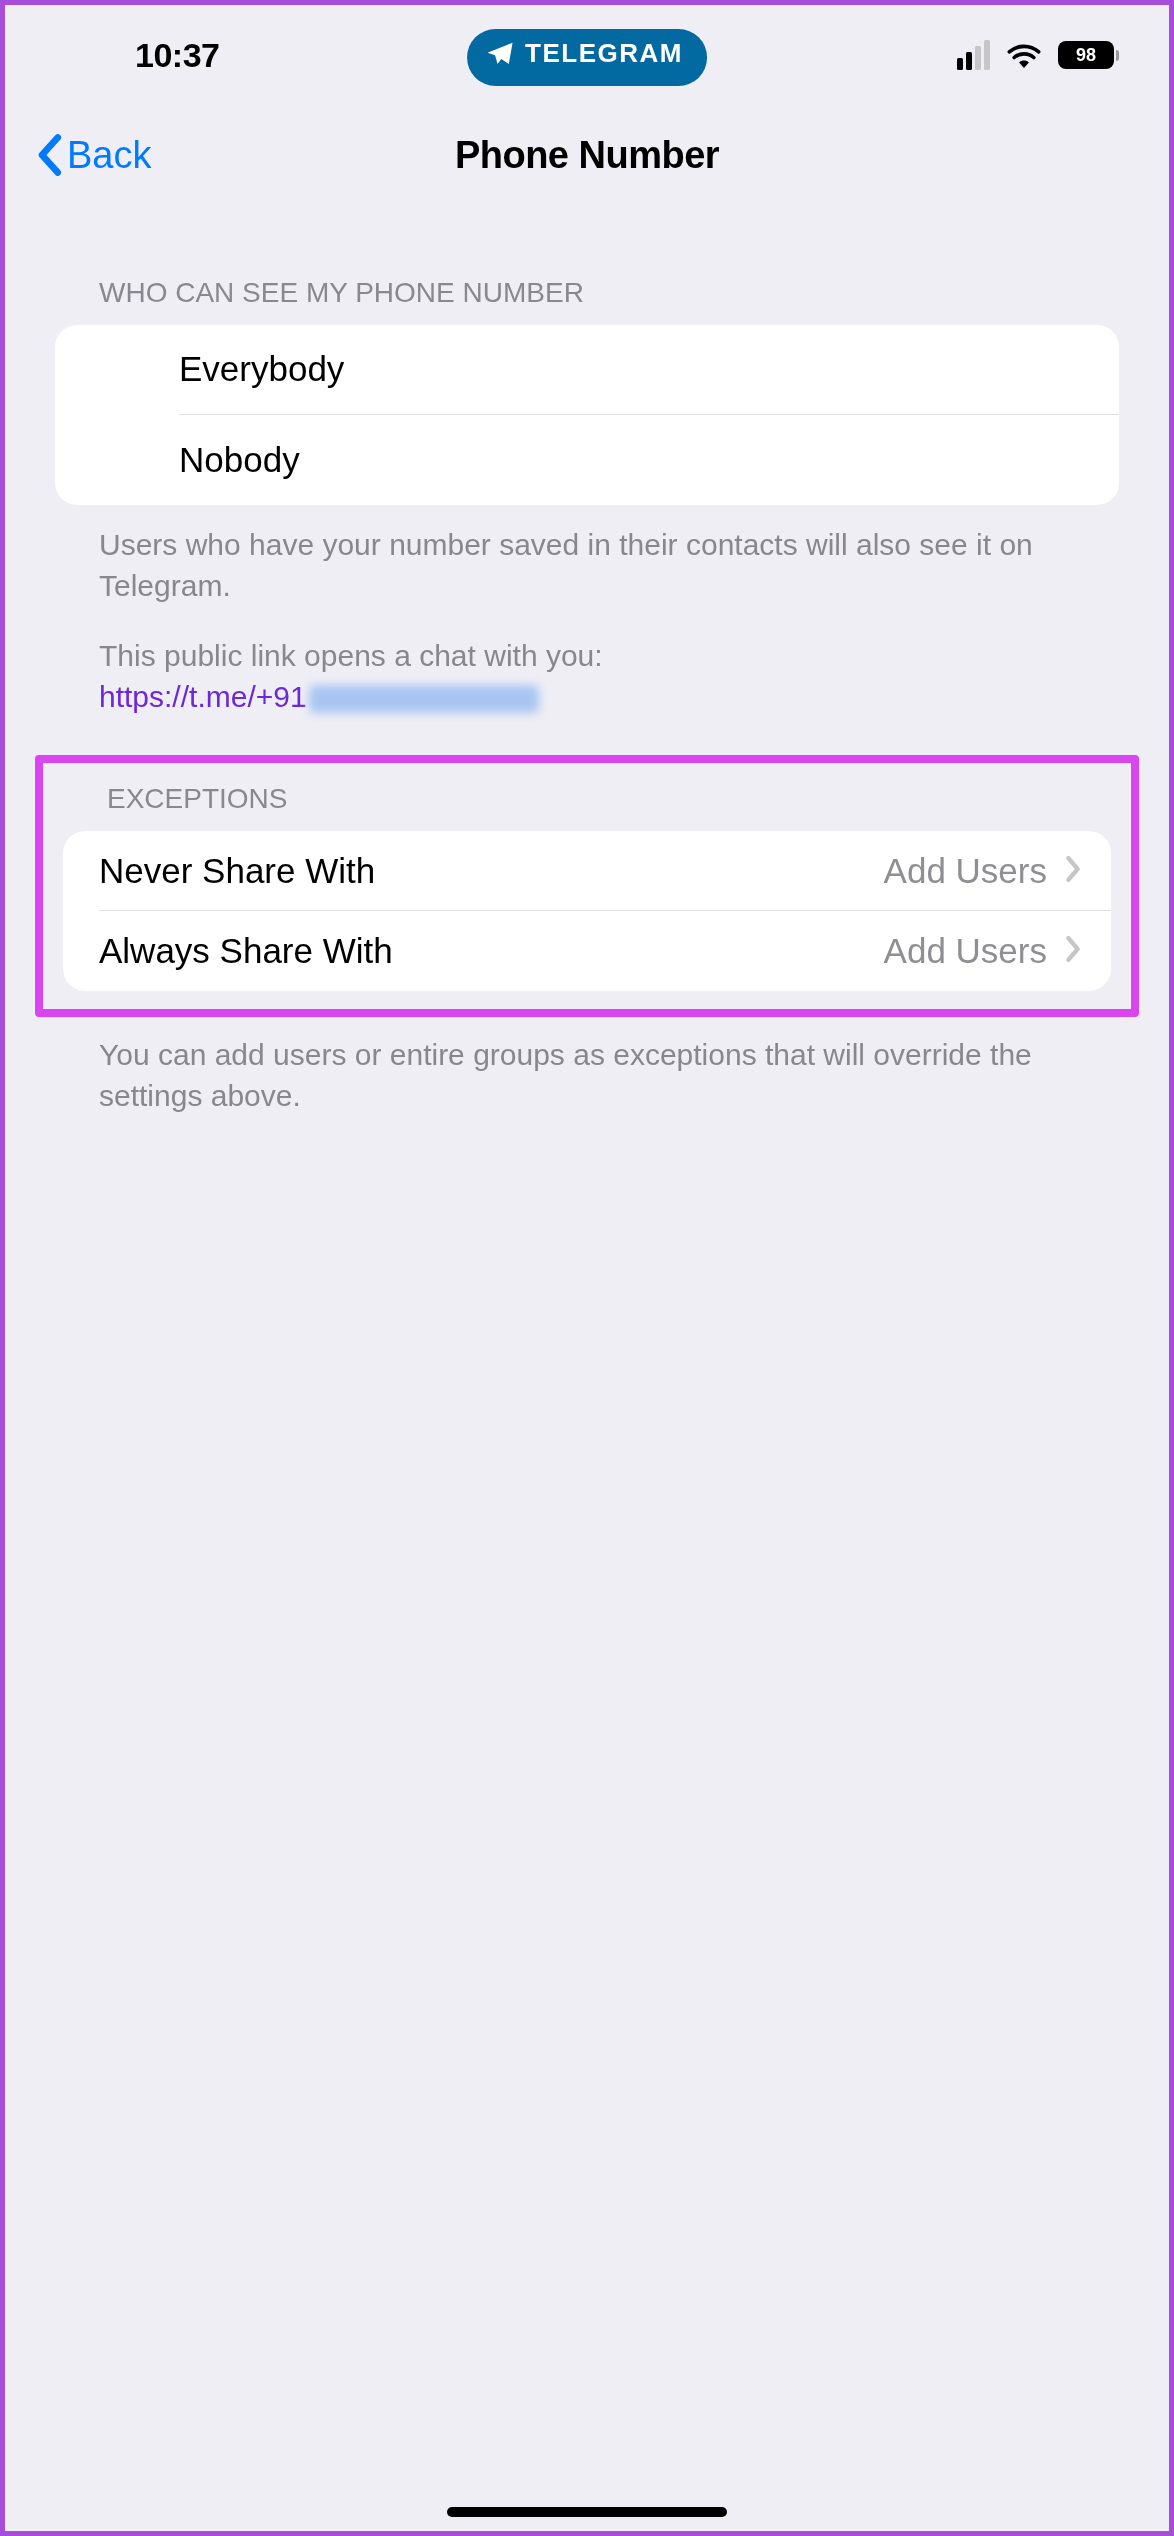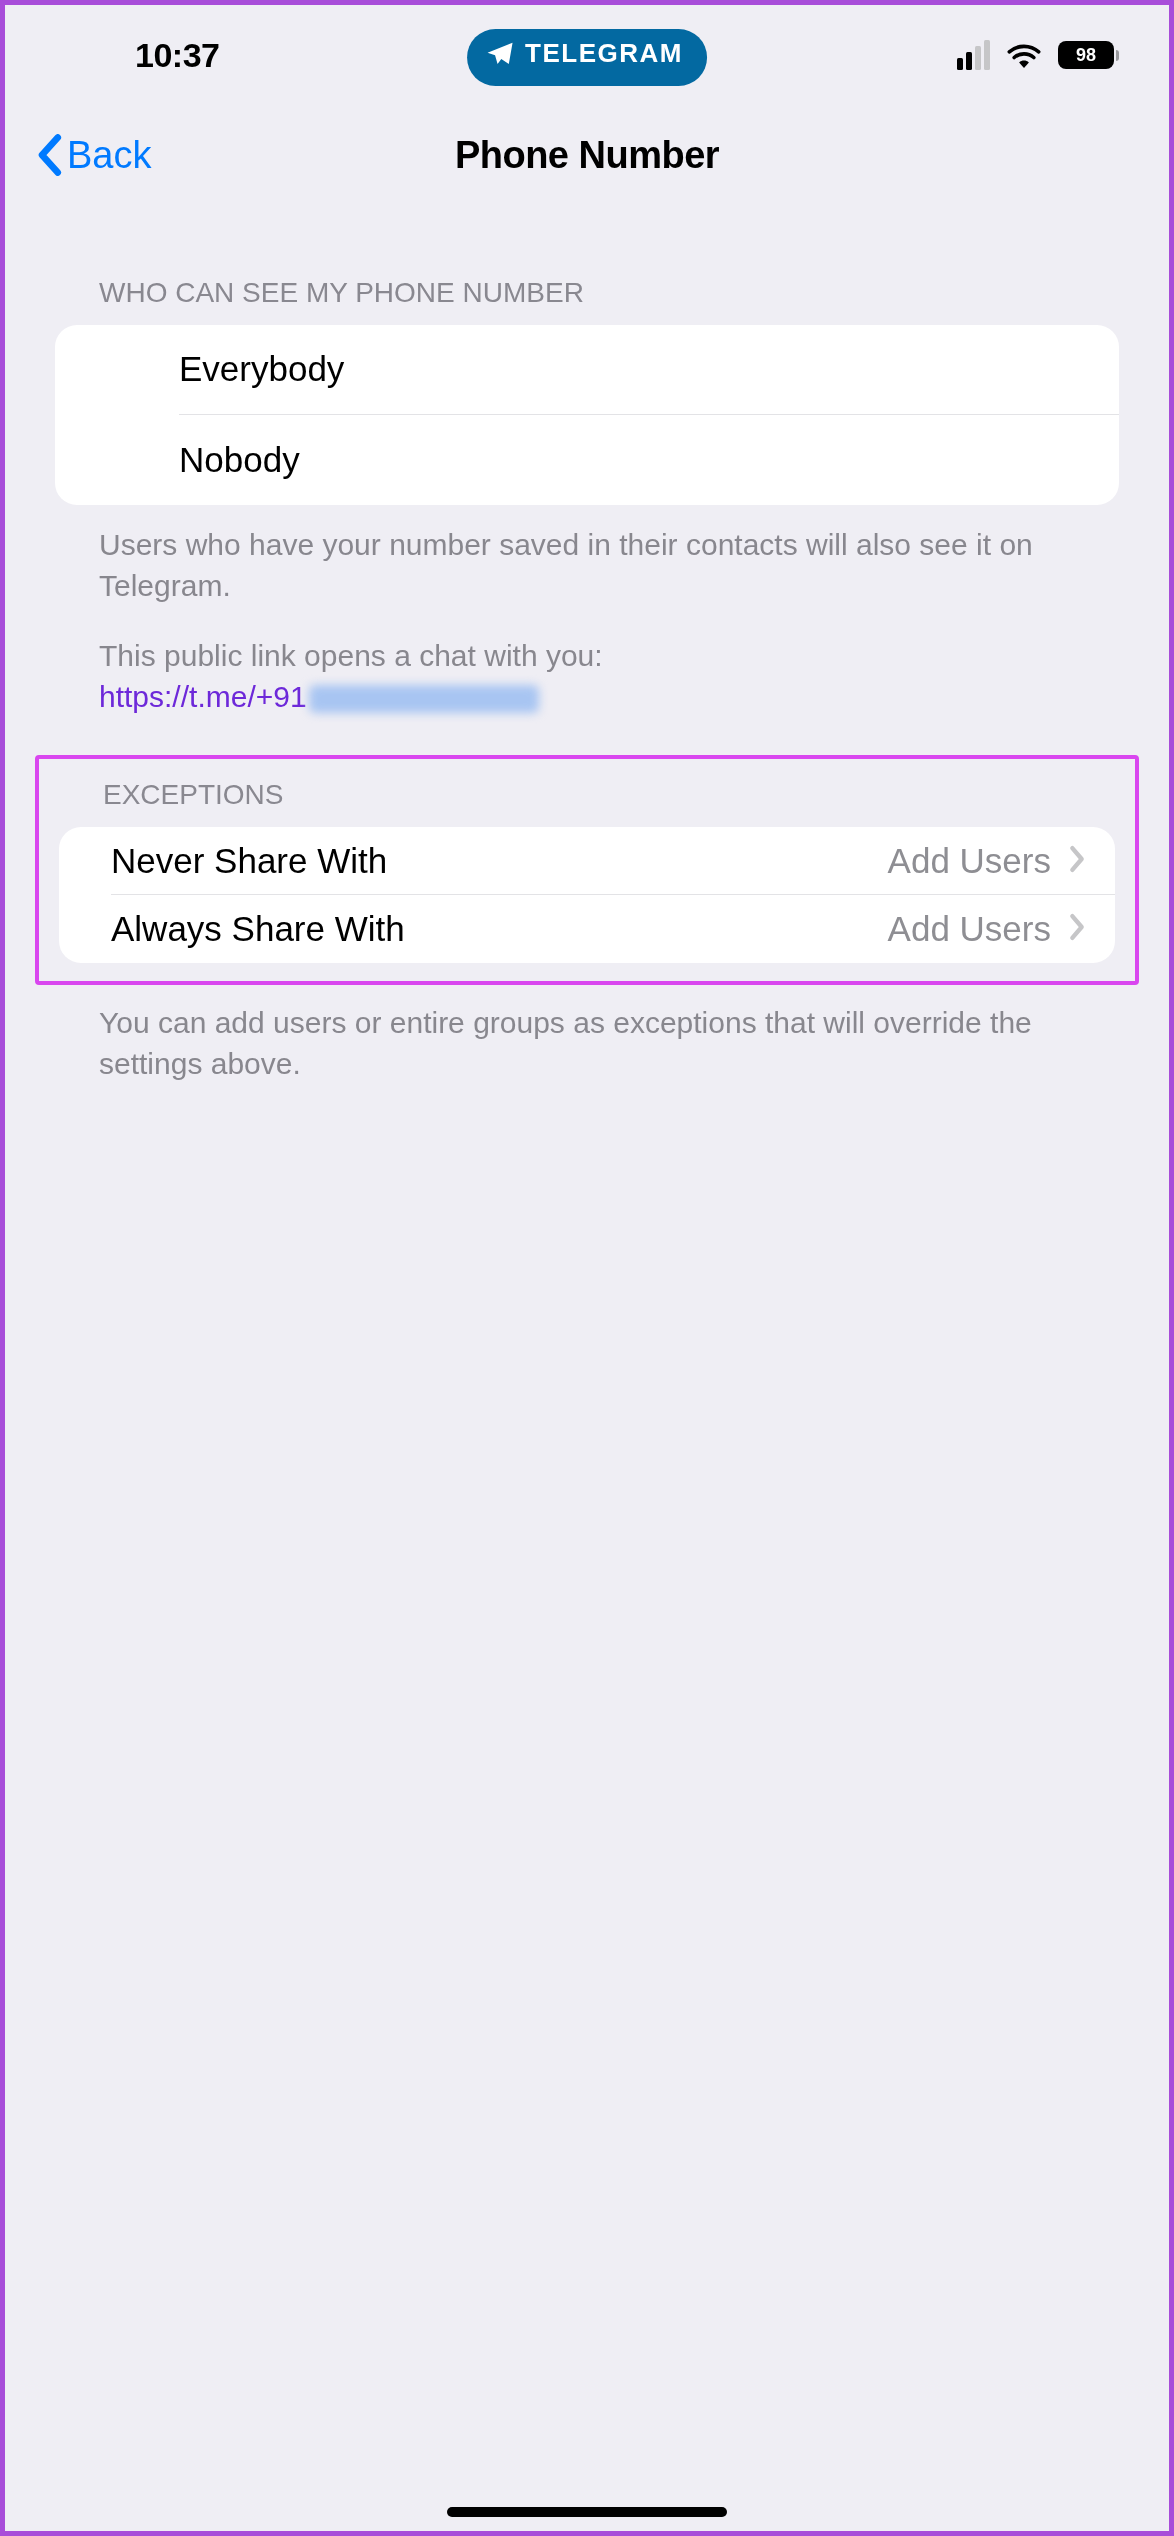--- a/index.html
+++ b/index.html
@@ -188,21 +188,21 @@
       display: inline-block;
       width: 230px;
       height: 28px;
       background: #a8c5f2;
       filter: blur(5px);
       border-radius: 6px;
       vertical-align: middle;
       margin-left: 2px;
     }
     .highlight-box {
-      border: 4px solid #d946ef;
+      border: 8px solid #d946ef;
       border-radius: 4px;
       margin: 38px -20px 0 -20px;
       padding: 20px 20px 18px 20px;
     }
     .highlight-box .section-header {
       margin-top: 0;
       text-transform: uppercase;
     }
     .exception-label {
       flex: 1;
@@ -214,22 +214,22 @@
       color: #8e8e93;
       margin-right: 18px;
     }
     .chevron svg {
       width: 16px;
       height: 28px;
     }
     .exception-wrap {
       display: flex;
       align-items: center;
-      height: 68px;
-      padding-left: 52px;
+      height: 80px;
+      padding-left: 36px;
     }
     .exception-inner {
       flex: 1;
       display: flex;
       align-items: center;
       height: 100%;
       padding-right: 30px;
       border-bottom: 1px solid #e3e3e6;
     }
     .exception-wrap:last-child .exception-inner {

